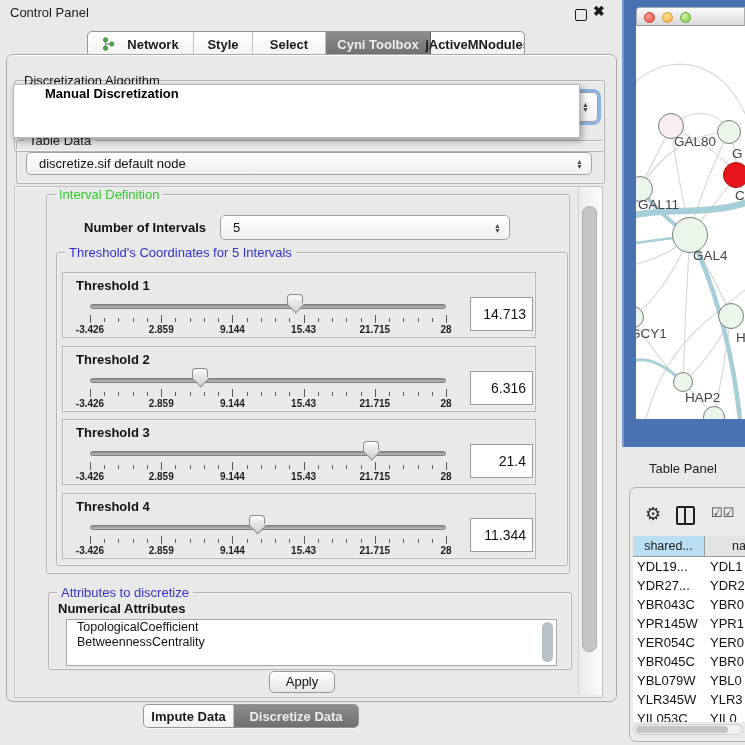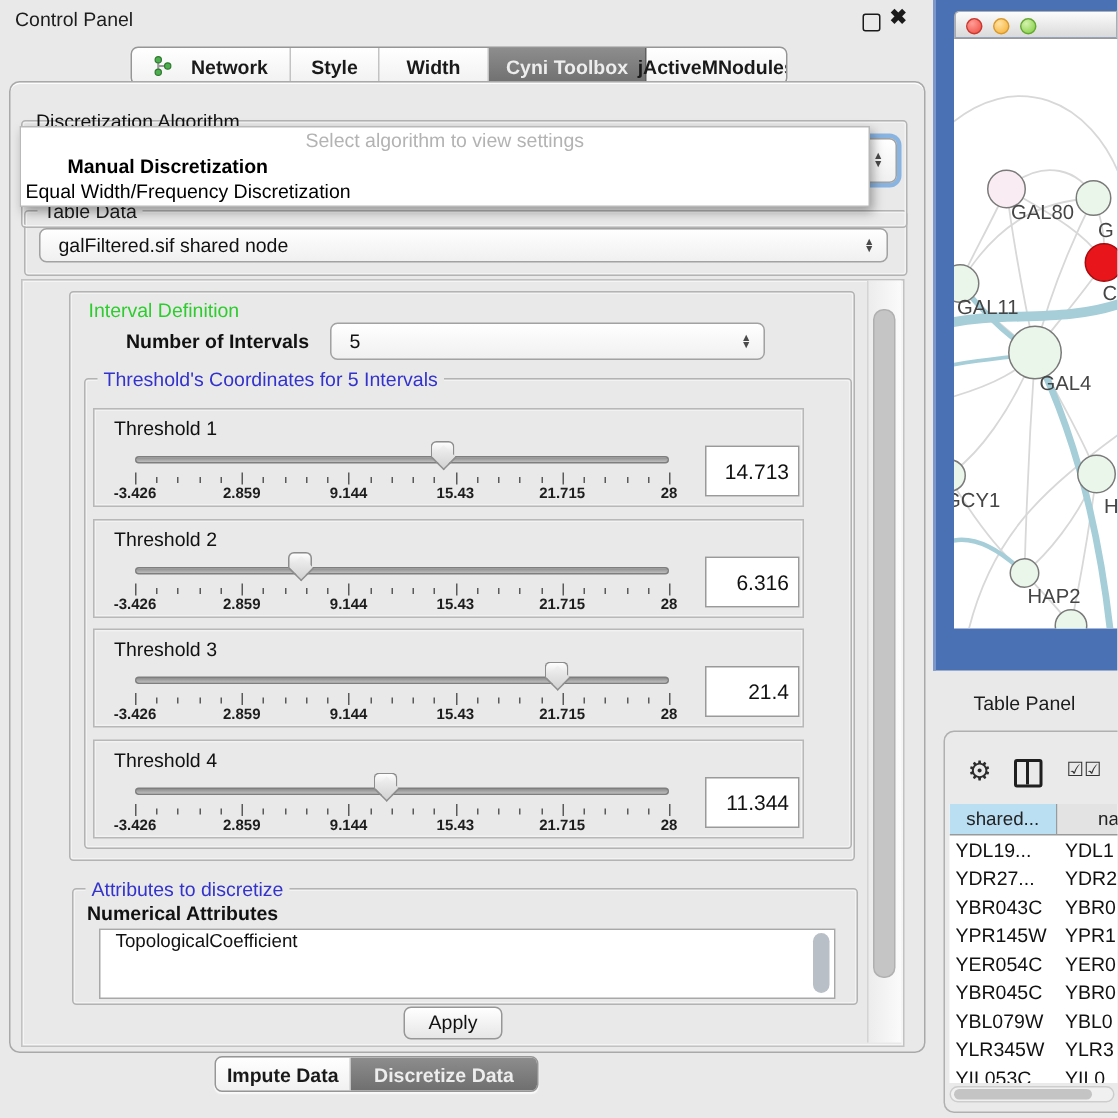--- a/index.html
+++ b/index.html
@@ -16,21 +16,21 @@
            background:linear-gradient(#ffffff,#f1f1f1);box-shadow:0 1px 1px rgba(255,255,255,.8);overflow:hidden;}
   .seg{display:flex;align-items:center;justify-content:center;font-size:13px;font-weight:600;
        color:#1a1a1a;border-right:1px solid #c3c3c3;box-sizing:border-box;gap:5px;}
   .seg:last-child{border-right:none;}
   .seg.sel{background:linear-gradient(#8d8d8d,#6f6f6f);color:#ededed;border-right-color:#5f5f5f;}
   
   .outer-panel{left:6px;top:54px;width:609px;height:646px;border:1px solid #a9a9a9;border-radius:7px;
                background:#e9e9e9;box-shadow:inset 0 1px 0 #fdfdfd;}
   .grp{border:1px solid #b3b3b3;border-radius:3px;box-shadow:inset 0 0 0 1px #f3f3f3;}
   .grp-label{position:absolute;top:-8px;left:8px;background:#e9e9e9;padding:0 4px;font-size:13px;color:#1c1c1c;}
-  .grp-label.green{color:#2ecc2e;margin-top:12px;}
+  .grp-label.green{color:#2ecc2e;}
   .grp-label.blue{color:#3333cc;}
   
   .combo{display:flex;align-items:center;background:linear-gradient(#ffffff,#f0f0f0);
          border:1px solid #a2a2a2;border-radius:5px;font-size:13px;color:#111;padding-left:12px;box-sizing:border-box;}
   .stepper{margin-left:auto;margin-right:8px;display:flex;flex-direction:column;line-height:5px;
            font-size:7px;color:#4a4a4a;text-align:center;}
   .focus-ring{box-shadow:0 0 0 3px rgba(96,156,222,.7);}
   
   .popup{left:13px;top:84px;width:565px;height:52px;background:#fff;border:1px solid #b9b9b9;
          box-shadow:2px 3px 7px rgba(0,0,0,.35);z-index:30;}
@@ -40,21 +40,21 @@
   
   .scrollpane{left:14px;top:186px;width:587px;height:510px;border:1px solid #c2c2c2;background:#e9e9e9;
               box-shadow:inset 0 0 0 1px #f5f5f5;}
   .vscroll{left:578px;top:187px;width:22px;height:508px;background:linear-gradient(to right,#ececec,#fbfbfb);
            border-left:1px solid #d4d4d4;}
   .vscroll-thumb{position:absolute;left:3px;top:19px;width:13px;height:444px;background:#c5c5c5;
                  border:1px solid #b0b0b0;border-radius:7px;}
   
   .th-row{position:absolute;left:62px;width:472px;height:64px;border:1px solid #b8b8b8;
           box-shadow:inset 0 0 0 1px #f2f2f2;background:#e9e9e9;}
-  .th-label{position:absolute;left:13px;top:5px;font-size:13px;font-weight:400;color:#111;}
+  .th-label{position:absolute;left:13px;top:5px;font-size:13px;font-weight:700;color:#111;}
   .track{position:absolute;left:27px;top:31px;width:356px;height:5px;border-radius:3px;
          background:linear-gradient(#8e8e8e,#bdbdbd);border:1px solid #7e7e7e;box-sizing:border-box;}
   .thumb{position:absolute;top:21px;width:16px;height:19px;}
   .thumb-top{position:absolute;left:0;top:0;width:14px;height:10px;background:linear-gradient(#fefefe,#dcdcdc);
              border:1px solid #8d8d8d;border-bottom:none;border-radius:4px 4px 0 0;}
   .thumb-tip{position:absolute;left:2.6px;top:4.5px;width:10.6px;height:10.6px;transform:rotate(45deg);
              background:linear-gradient(135deg,#f2f2f2,#d2d2d2);border-right:1px solid #8d8d8d;border-bottom:1px solid #8d8d8d;}
   .ticks{position:absolute;left:0;top:42px;width:100%;height:10px;}
   .tick{position:absolute;width:1px;background:#5a5a5a;top:3px;height:4px;}
   .tick.major{top:0;height:8px;}
@@ -113,21 +113,21 @@
         <circle cx="3.5" cy="2.8" r="2.1" fill="#4fae4f" stroke="#2f7a2f" stroke-width="0.8"></circle>
         <circle cx="3.5" cy="11.2" r="2.1" fill="#4fae4f" stroke="#2f7a2f" stroke-width="0.8"></circle>
         <circle cx="9.8" cy="7" r="2.1" fill="#4fae4f" stroke="#2f7a2f" stroke-width="0.8"></circle>
       </svg>
       <span>Network</span>
     </div>
     <div class="seg" style="width:59px;">
       <span>Style</span>
       </div>
     <div class="seg" style="width:73px;">
-      <span>Width</span>
+      <span>Select</span>
       </div>
     <div class="seg sel" style="width:105px;">
       <span>Cyni Toolbox</span>
       </div>
     <div class="seg" style="width:93px;">
       <span>jActiveMNodules</span>
       </div>
   </div>
 
   <div class="abs outer-panel"></div>
@@ -135,30 +135,28 @@
   <div class="abs lbl" style="left:24px;top:73px;z-index:2;">Discretization Algorithm</div>
   <div class="abs grp" style="left:14px;top:80px;width:589px;height:70px;z-index:1;"></div>
   <div class="abs combo focus-ring" style="left:22px;top:92px;width:576px;height:30px;z-index:2;">
     <div class="stepper">
         <span>▲</span>
         <span>▼</span>
       </div>
   </div>
 
   <div class="abs popup">
-    <div class="popup-row placeholder">Select algorithm to view settings</div>
     <div class="popup-row bold">Manual Discretization</div>
-    <div class="popup-row">Equal Width/Frequency Discretization</div>
   </div>
 
   <div class="abs grp" style="left:16px;top:140px;width:587px;height:42px;">
     <span class="grp-label">Table Data</span>
   </div>
   <div class="abs combo" style="left:26px;top:152px;width:566px;height:23px;">
-    <span>galFiltered.sif shared node</span>
+    <span>discretize.sif default node</span>
     <div class="stepper">
         <span>▲</span>
         <span>▼</span>
       </div>
   </div>
 
   <div class="abs scrollpane"></div>
   <div class="abs vscroll">
     <div class="vscroll-thumb"></div>
   </div>
@@ -361,20 +359,21 @@
     </div>
     </div>
 
   <div class="abs grp" style="left:48px;top:592px;width:522px;height:76px;z-index:5;">
     <span class="grp-label blue">Attributes to discretize</span>
   </div>
   <div class="abs lbl bold" style="left:58px;top:601px;z-index:6;">Numerical Attributes</div>
   <div class="abs attr-list" id="attr-list">
     <div class="attr-scroll"></div>
       <div class="attr-item">TopologicalCoefficient</div>
+      <div class="attr-item">BetweennessCentrality</div>
     </div>
 
   <div class="abs apply-btn">Apply</div>
 
   <div class="abs seg-bar" style="left:143px;top:704px;height:22px;">
     <div class="seg" style="width:90px;">
       <span>Impute Data</span>
       </div>
     <div class="seg sel" style="width:124px;">
       <span>Discretize Data</span>

